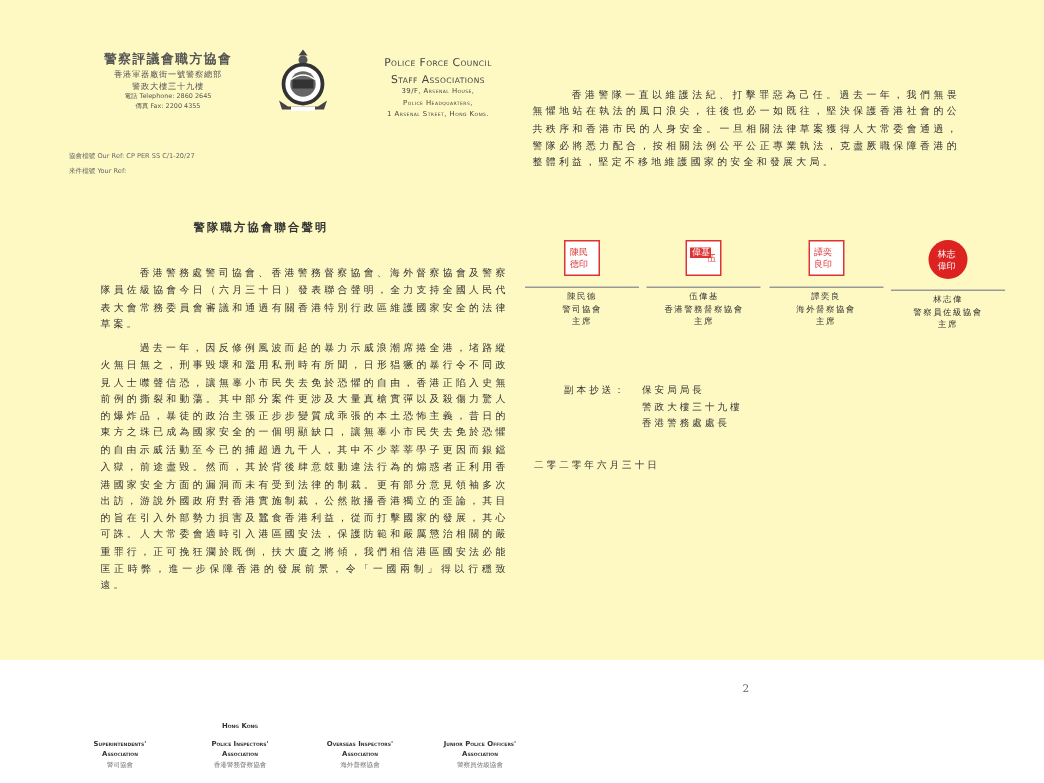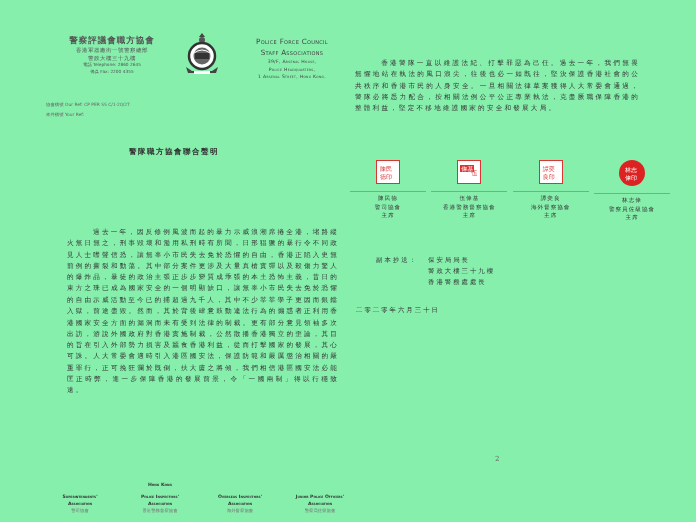--- a/index.html
+++ b/index.html
@@ -1,21 +1,21 @@
 <!DOCTYPE html>
 <html><head>
 <meta charset="utf-8">
 <style>
   html, body { margin: 0; padding: 0; background: #ffffff; }
   body {
     width: 696px; height: 522px; position: relative; overflow: hidden;
     font-family: "DejaVu Serif", "Liberation Serif", serif;
     color: #333;
   }
-  .page { position: absolute; top: 0; height: 522px; background: #86efac; }
+  .page { position: absolute; top: 0; height: 440px; background: #fef9c3; }
   .page-left { left: 0; width: 348px; }
   .page-right { left: 348px; width: 348px; }
 
   
   .hdr-cn { position: absolute; left: 66px; top: 34px; width: 92px; text-align: center; color: #555; }
   .hdr-cn .t1 { font-size: 8.5px; letter-spacing: 1px; font-weight: bold; line-height: 12px; }
   .hdr-cn .t2 { font-size: 5.5px; line-height: 8px; letter-spacing: 0.5px; }
   .hdr-cn .t3 { font-size: 5.5px; line-height: 8px; letter-spacing: 0.5px; }
   .hdr-cn .t4, .hdr-cn .t5 { font-family: "DejaVu Sans", sans-serif; font-size: 4.3px; line-height: 6.5px; }
 
@@ -99,20 +99,21 @@
     <div class="e5">1 Arsenal Street, Hong Kong.</div>
   </div>
 
   <div class="refs">
     <div>協會檔號 Our Ref: CP PER SS C/1-20/27</div>
     <div>來件檔號 Your Ref:</div>
   </div>
 
   <div class="title">警隊職方協會聯合聲明</div>
 
+  <div class="para p1"><span class="indent"></span><span>香港警務處警司協會、香港警務督察協會、海外督察協會及警察隊員佐級協會今日（六月三十日）發表聯合聲明，全力支持全國人民代表大會常務委員會審議和通過有關香港特別行政區維護國家安全的法律草案。</span></div>
   <div class="para p2"><span class="indent"></span><span>過去一年，因反修例風波而起的暴力示威浪潮席捲全港，堵路縱火無日無之，刑事毀壞和濫用私刑時有所聞，日形猖獗的暴行令不同政見人士噤聲信恐，讓無辜小市民失去免於恐懼的自由，香港正陷入史無前例的撕裂和動蕩。其中部分案件更涉及大量真槍實彈以及殺傷力驚人的爆炸品，暴徒的政治主張正步步變質成乖張的本土恐怖主義，昔日的東方之珠已成為國家安全的一個明顯缺口，讓無辜小市民失去免於恐懼的自由。</span></div>
   <div class="para p3"><span class="indent"></span><span>示威活動至今已的捕超過九千人，其中不少莘莘學子更因而銀鐺入獄，前途盡毀。然而，其於背後肆意鼓動違法行為的煽惑者正利用香港國家安全方面的漏洞而未有受到法律的制裁。更有部分意見領袖多次出訪，游說外國政府對香港實施制裁，公然散播香港獨立的歪論，其目的旨在引入外部勢力損害及蠶食香港利益，從而打擊國家的發展，其心可誅。人大常委會適時引入港區國安法，保護防範和嚴厲懲治相關的嚴重罪行，正可挽狂瀾於既倒，扶大廈之將傾，我們相信港區國安法必能匡正時弊，進一步保障香港的發展前景，令「一國兩制」得以行穩致遠。</span></div>
 
   <div class="footer">
     <div class="assoc">
       <div class="en">Superintendents'</div>
       <div class="en">Association</div>
       <div class="cn">警司協會</div>
     </div>
     <div class="assoc" style="position:relative">

